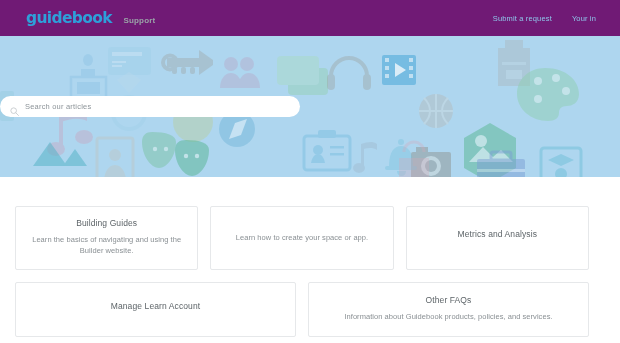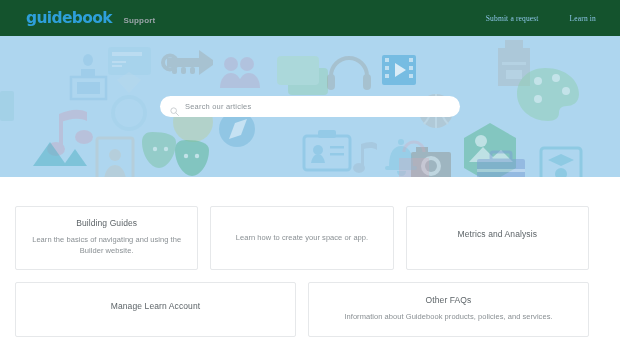--- a/index.html
+++ b/index.html
@@ -7,21 +7,21 @@
     width: 620px;
     height: 343px;
     overflow: hidden;
     background: #ffffff;
     font-family: "Liberation Sans", sans-serif;
   }
 
   
   .header {
     height: 36px;
-    background: #14532d;
+    background: #701a75;
     display: flex;
     align-items: center;
     padding: 0 24px 0 26px;
     position: relative;
     z-index: 5;
   }
   .logo-wrap {
     display: flex;
     align-items: baseline;
     gap: 6px;
@@ -40,22 +40,21 @@
     font-size: 8px;
     color: #9aa3a8;
     letter-spacing: 0.2px;
     line-height: 1;
     font-weight: bold;
   }
   .header-nav {
     margin-left: auto;
     display: flex;
     align-items: center;
-    gap: 31px;
-    font-family: Liberation Serif, serif;
+    gap: 20px;
   }
   .header-nav a {
     font-size: 7.5px;
     color: #8ec6ea;
     text-decoration: none;
     letter-spacing: 0.15px;
     white-space: nowrap;
   }
 
   
@@ -70,21 +69,21 @@
     inset: 0;
   }
   .hero-icons svg { display: block; }
 
   .search-row {
     position: absolute;
     left: 0;
     right: 0;
     top: 60px;
     display: flex;
-    justify-content: center;
+    justify-content: flex-start;
     z-index: 3;
   }
   .search-box {
     width: 300px;
     height: 21px;
     background: #ffffff;
     border-radius: 11px;
     display: flex;
     align-items: center;
     padding: 0 10px;
@@ -149,21 +148,21 @@
 </head>
 <body>
 
 <div class="header">
   <div class="logo-wrap">
     <span class="logo-text">guidebook</span>
     <span class="logo-sub">Support</span>
   </div>
   <div class="header-nav">
     <a href="#">Submit a request</a>
-    <a href="#">Learn in</a>
+    <a href="#">Your in</a>
   </div>
 </div>
 
 <div class="hero">
 
   <div class="hero-icons">
     <svg width="620" height="141" viewBox="0 0 620 141" xmlns="http://www.w3.org/2000/svg">
 
       <g opacity="0.45" fill="#8fc4e4">
         <ellipse cx="88" cy="24" rx="5" ry="6"></ellipse>

